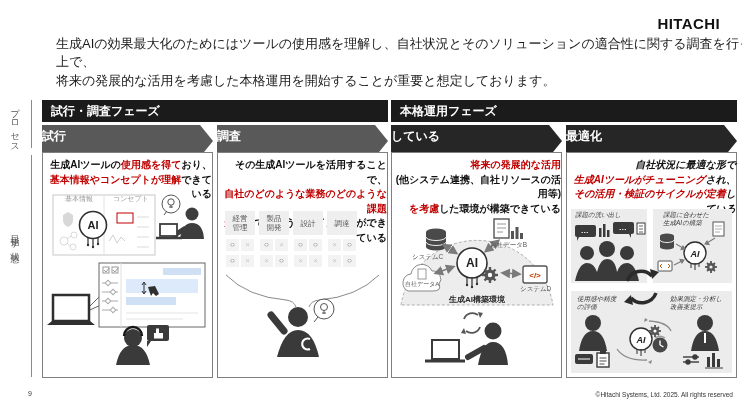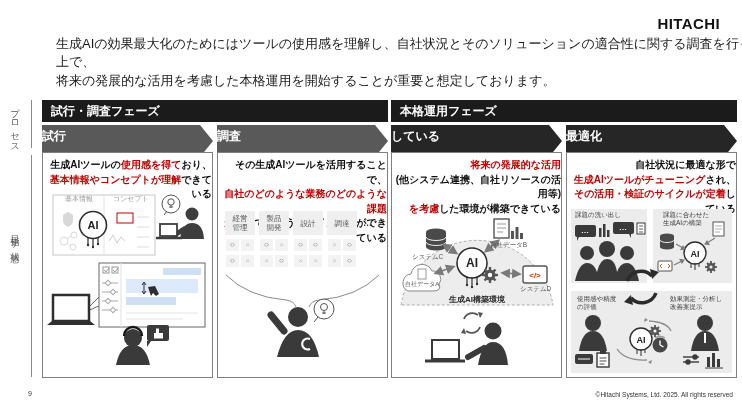--- a/index.html
+++ b/index.html
@@ -321,21 +321,21 @@
         </g>
       </svg>
       <div class="illab" style="left:20px;top:44px;color:#555;">システムC</div>
       <div class="illab" style="left:98px;top:32px;color:#555;">自社データB</div>
       <div class="illab" style="left:13px;top:72px;color:#555;font-size:6px;">自社データA</div>
       <div class="illab" style="left:128px;top:76px;color:#555;">システムD</div>
       <div class="envlab" style="left:20px;top:85px;width:130px;text-align:center;">生成AI構築環境</div>
     </div>
   </div>
 
-  <div class="abs gbox" style="left:566px;width:171px;">
+  <div class="abs gbox" style="left:566px;width:171px;font-style:italic;">
     <div class="bh">
       <div><span>自社状況に最適な形で</span></div>
       <div><span class="red">生成AIツールがチューニング</span><span>され、</span></div>
       <div><span class="red">その活用・検証のサイクルが定着</span><span>している</span></div>
     </div>
     <div class="ill" style="top:56px;">
       <svg width="169" height="168" viewBox="0 0 169 168">
         <rect x="4" y="0" width="76" height="74" fill="#ececec"></rect>
         <rect x="86" y="0" width="79" height="74" fill="#ececec"></rect>
         <rect x="4" y="82" width="161" height="82" fill="#ececec"></rect>

